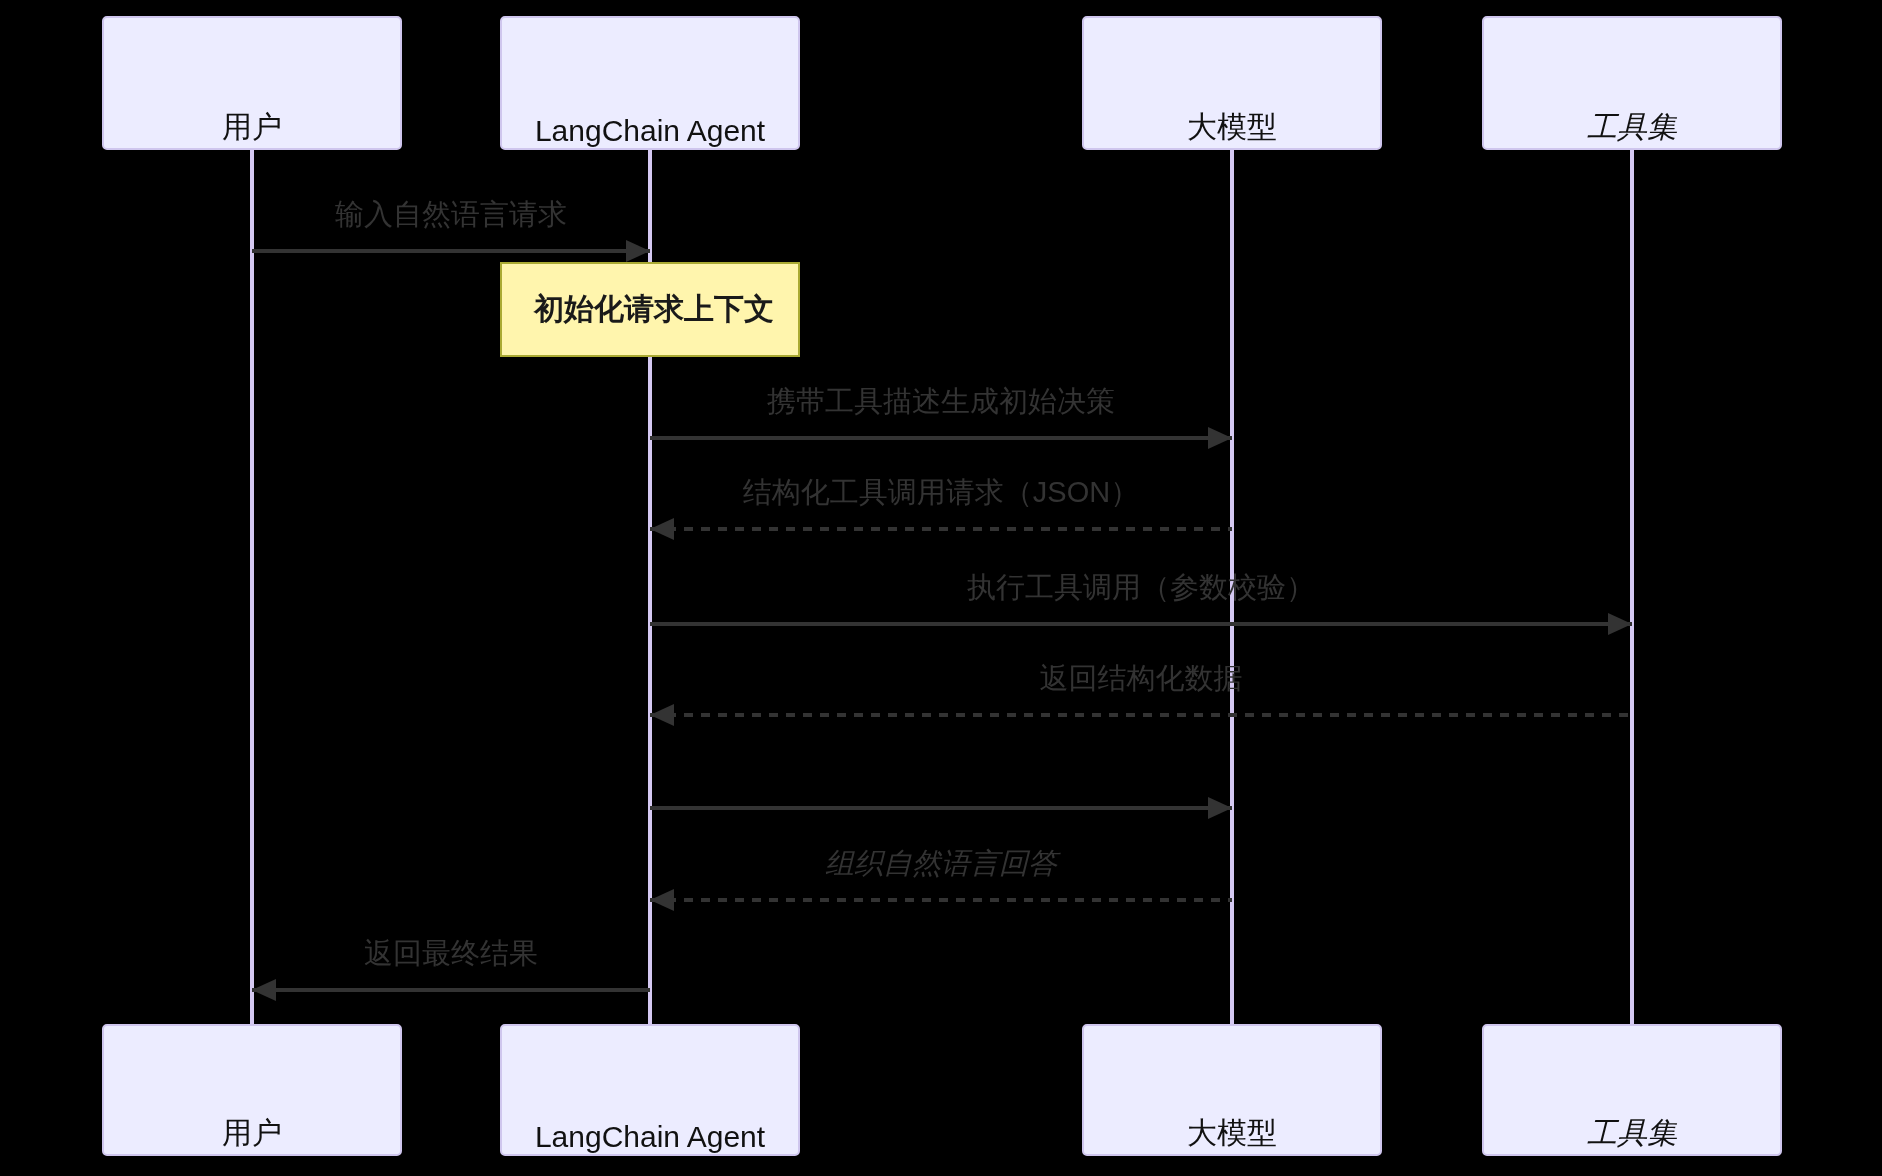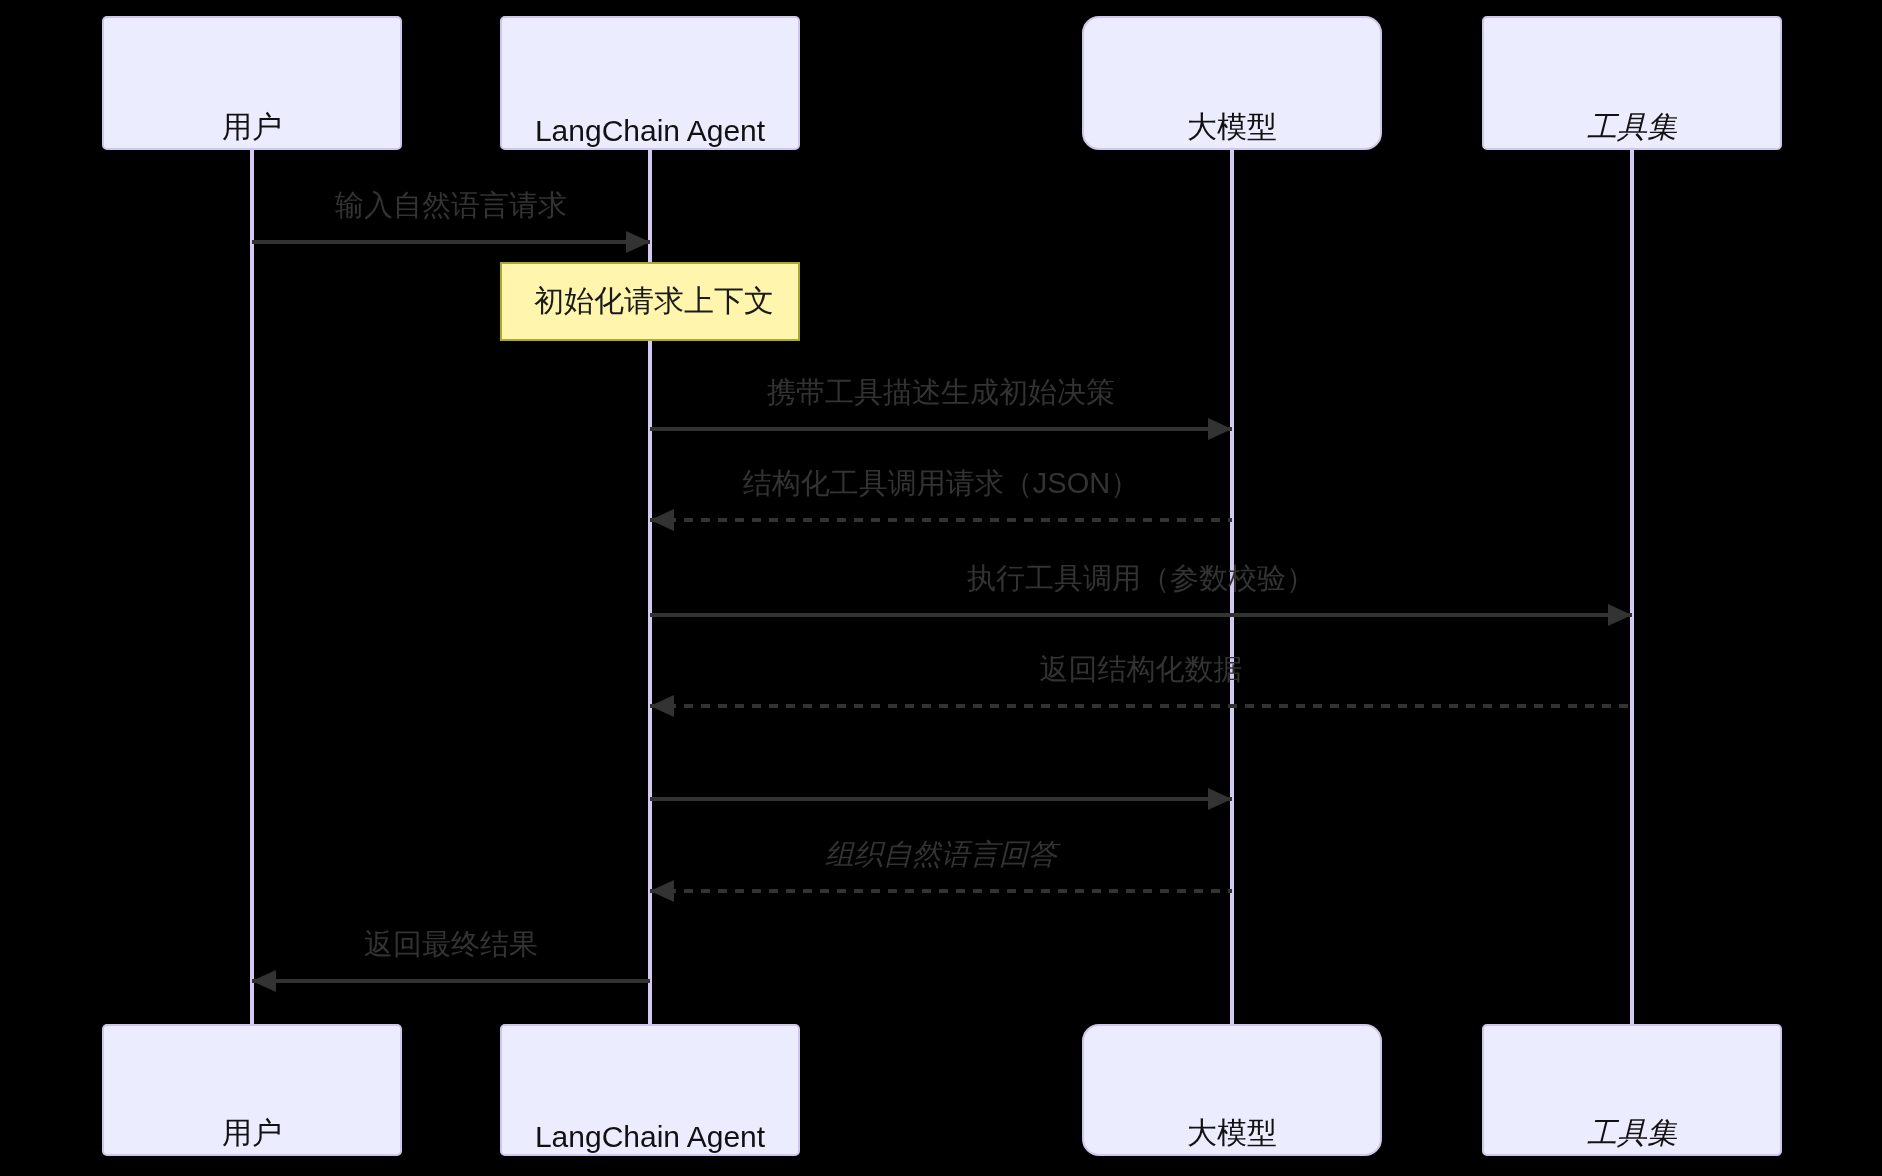--- a/index.html
+++ b/index.html
@@ -11,30 +11,30 @@
   .lifeline{position:absolute;top:150px;height:874px;width:4px;background:var(--lifeline,#D5C9F2);}
   .ll-user{left:250px;} .ll-agent{left:648px;} .ll-llm{left:1230px;} .ll-tools{left:1630px;}
   
   .actor{
     position:absolute;width:300px;height:134px;box-sizing:border-box;
     background:var(--actor-fill,#ECECFF);border:2px solid var(--actor-border,#CFC6EE);
     border-radius:5px;display:flex;align-items:flex-end;justify-content:center;
     font-size:30px;font-weight:500;color:var(--actor-text,#111111);text-align:center;
   }
   .actor.top{top:16px;} .actor.bottom{top:1024px;height:132px;}
-  .a-user{left:102px;} .a-agent{left:500px;} .a-llm{left:1082px;border-radius:17px;} .a-tools{left:1482px;font-style:italic;}
+  .a-user{left:102px;} .a-agent{left:500px;} .a-llm{left:1082px;} .a-tools{left:1482px;font-style:italic;}
   
   .note{
-    position:absolute;left:500px;top:262px;width:300px;height:79px;box-sizing:border-box;
+    position:absolute;left:500px;top:262px;width:300px;height:95px;box-sizing:border-box;
     background:var(--note-fill,#FFF5AD);border:2px solid var(--note-border,#AAAA33);
     display:flex;align-items:center;justify-content:center;
-    font-size:30px;font-weight:400;color:var(--note-text,#1A1A1A);padding-left:8px;
+    font-size:30px;font-weight:700;color:var(--note-text,#1A1A1A);padding-left:8px;
   }
   
-  .message{position:absolute;height:54px;}
+  .message{position:absolute;height:54px;margin-top:9px;}
   .msg-label{
     position:absolute;left:0;right:0;bottom:18px;text-align:center;
     font-size:29px;font-weight:500;color:var(--message,#333333);white-space:nowrap;
   }
   .msg-line{position:absolute;left:0;right:0;bottom:0;height:4px;background:var(--message,#333333);}
   .msg-line.dashed{
     background:repeating-linear-gradient(to right,var(--message,#333333) 0 9px,transparent 9px 17px);
   }
   .arrowhead{
     position:absolute;top:-9px;width:0;height:0;

